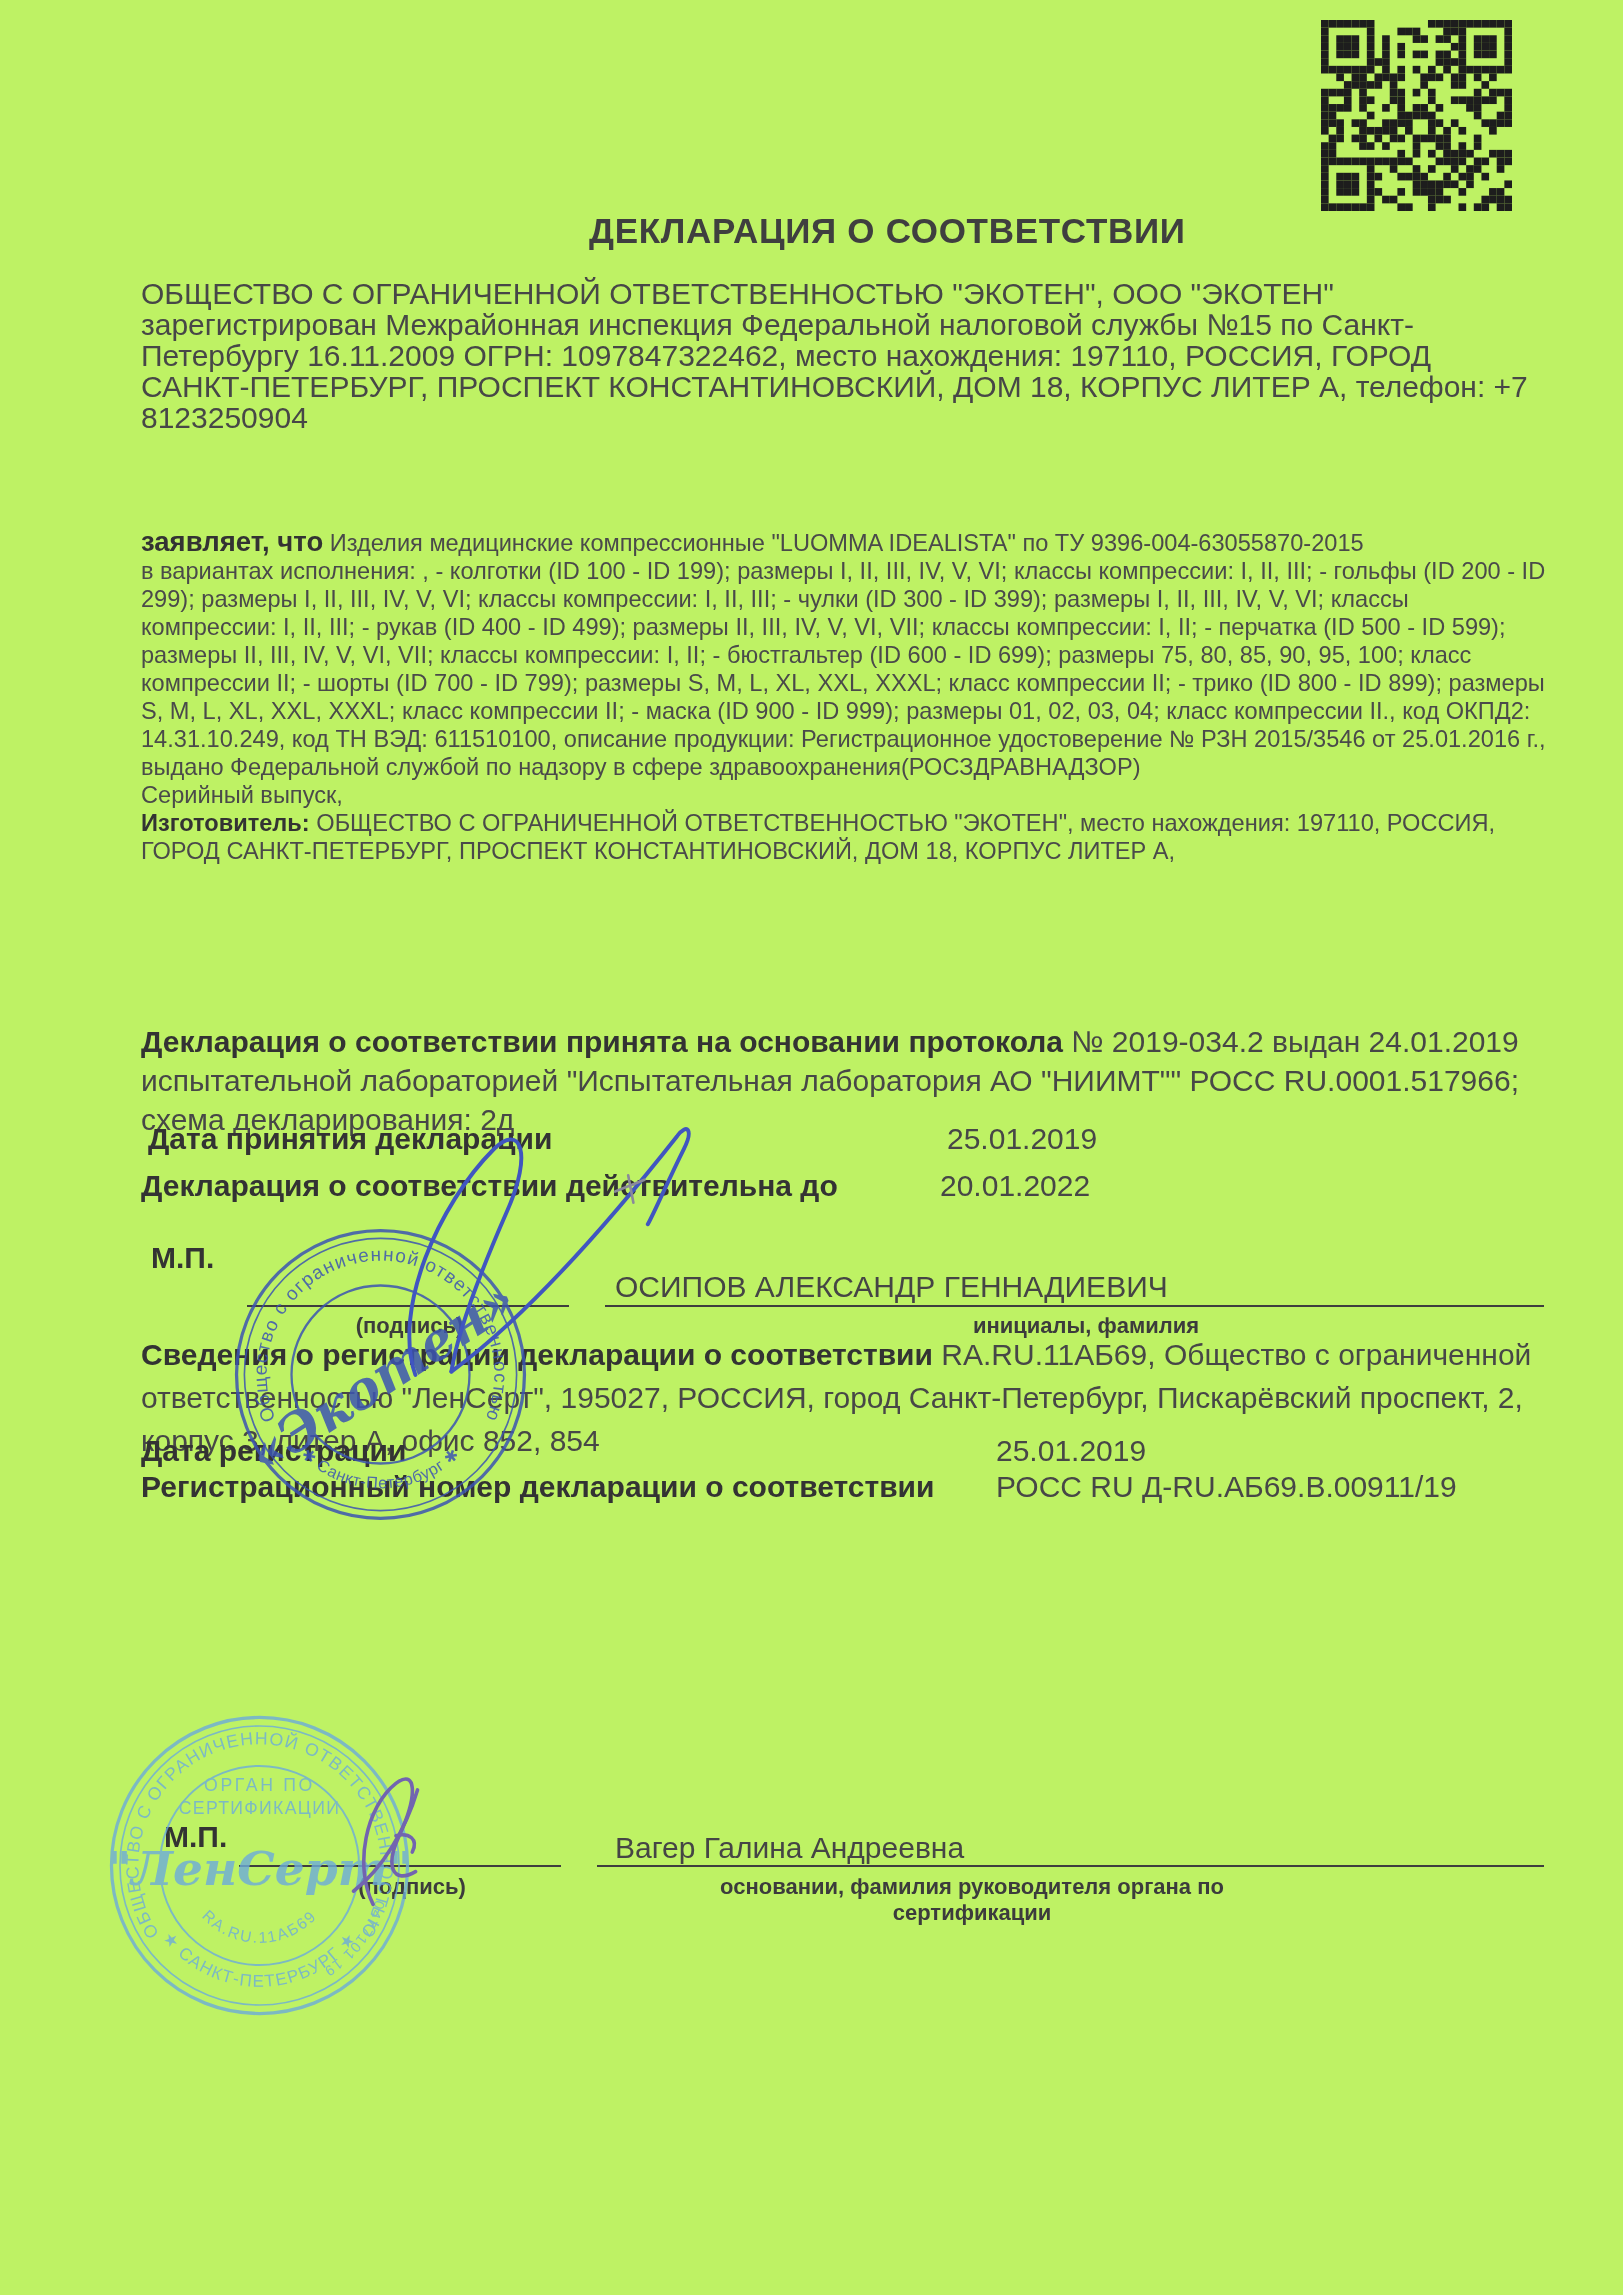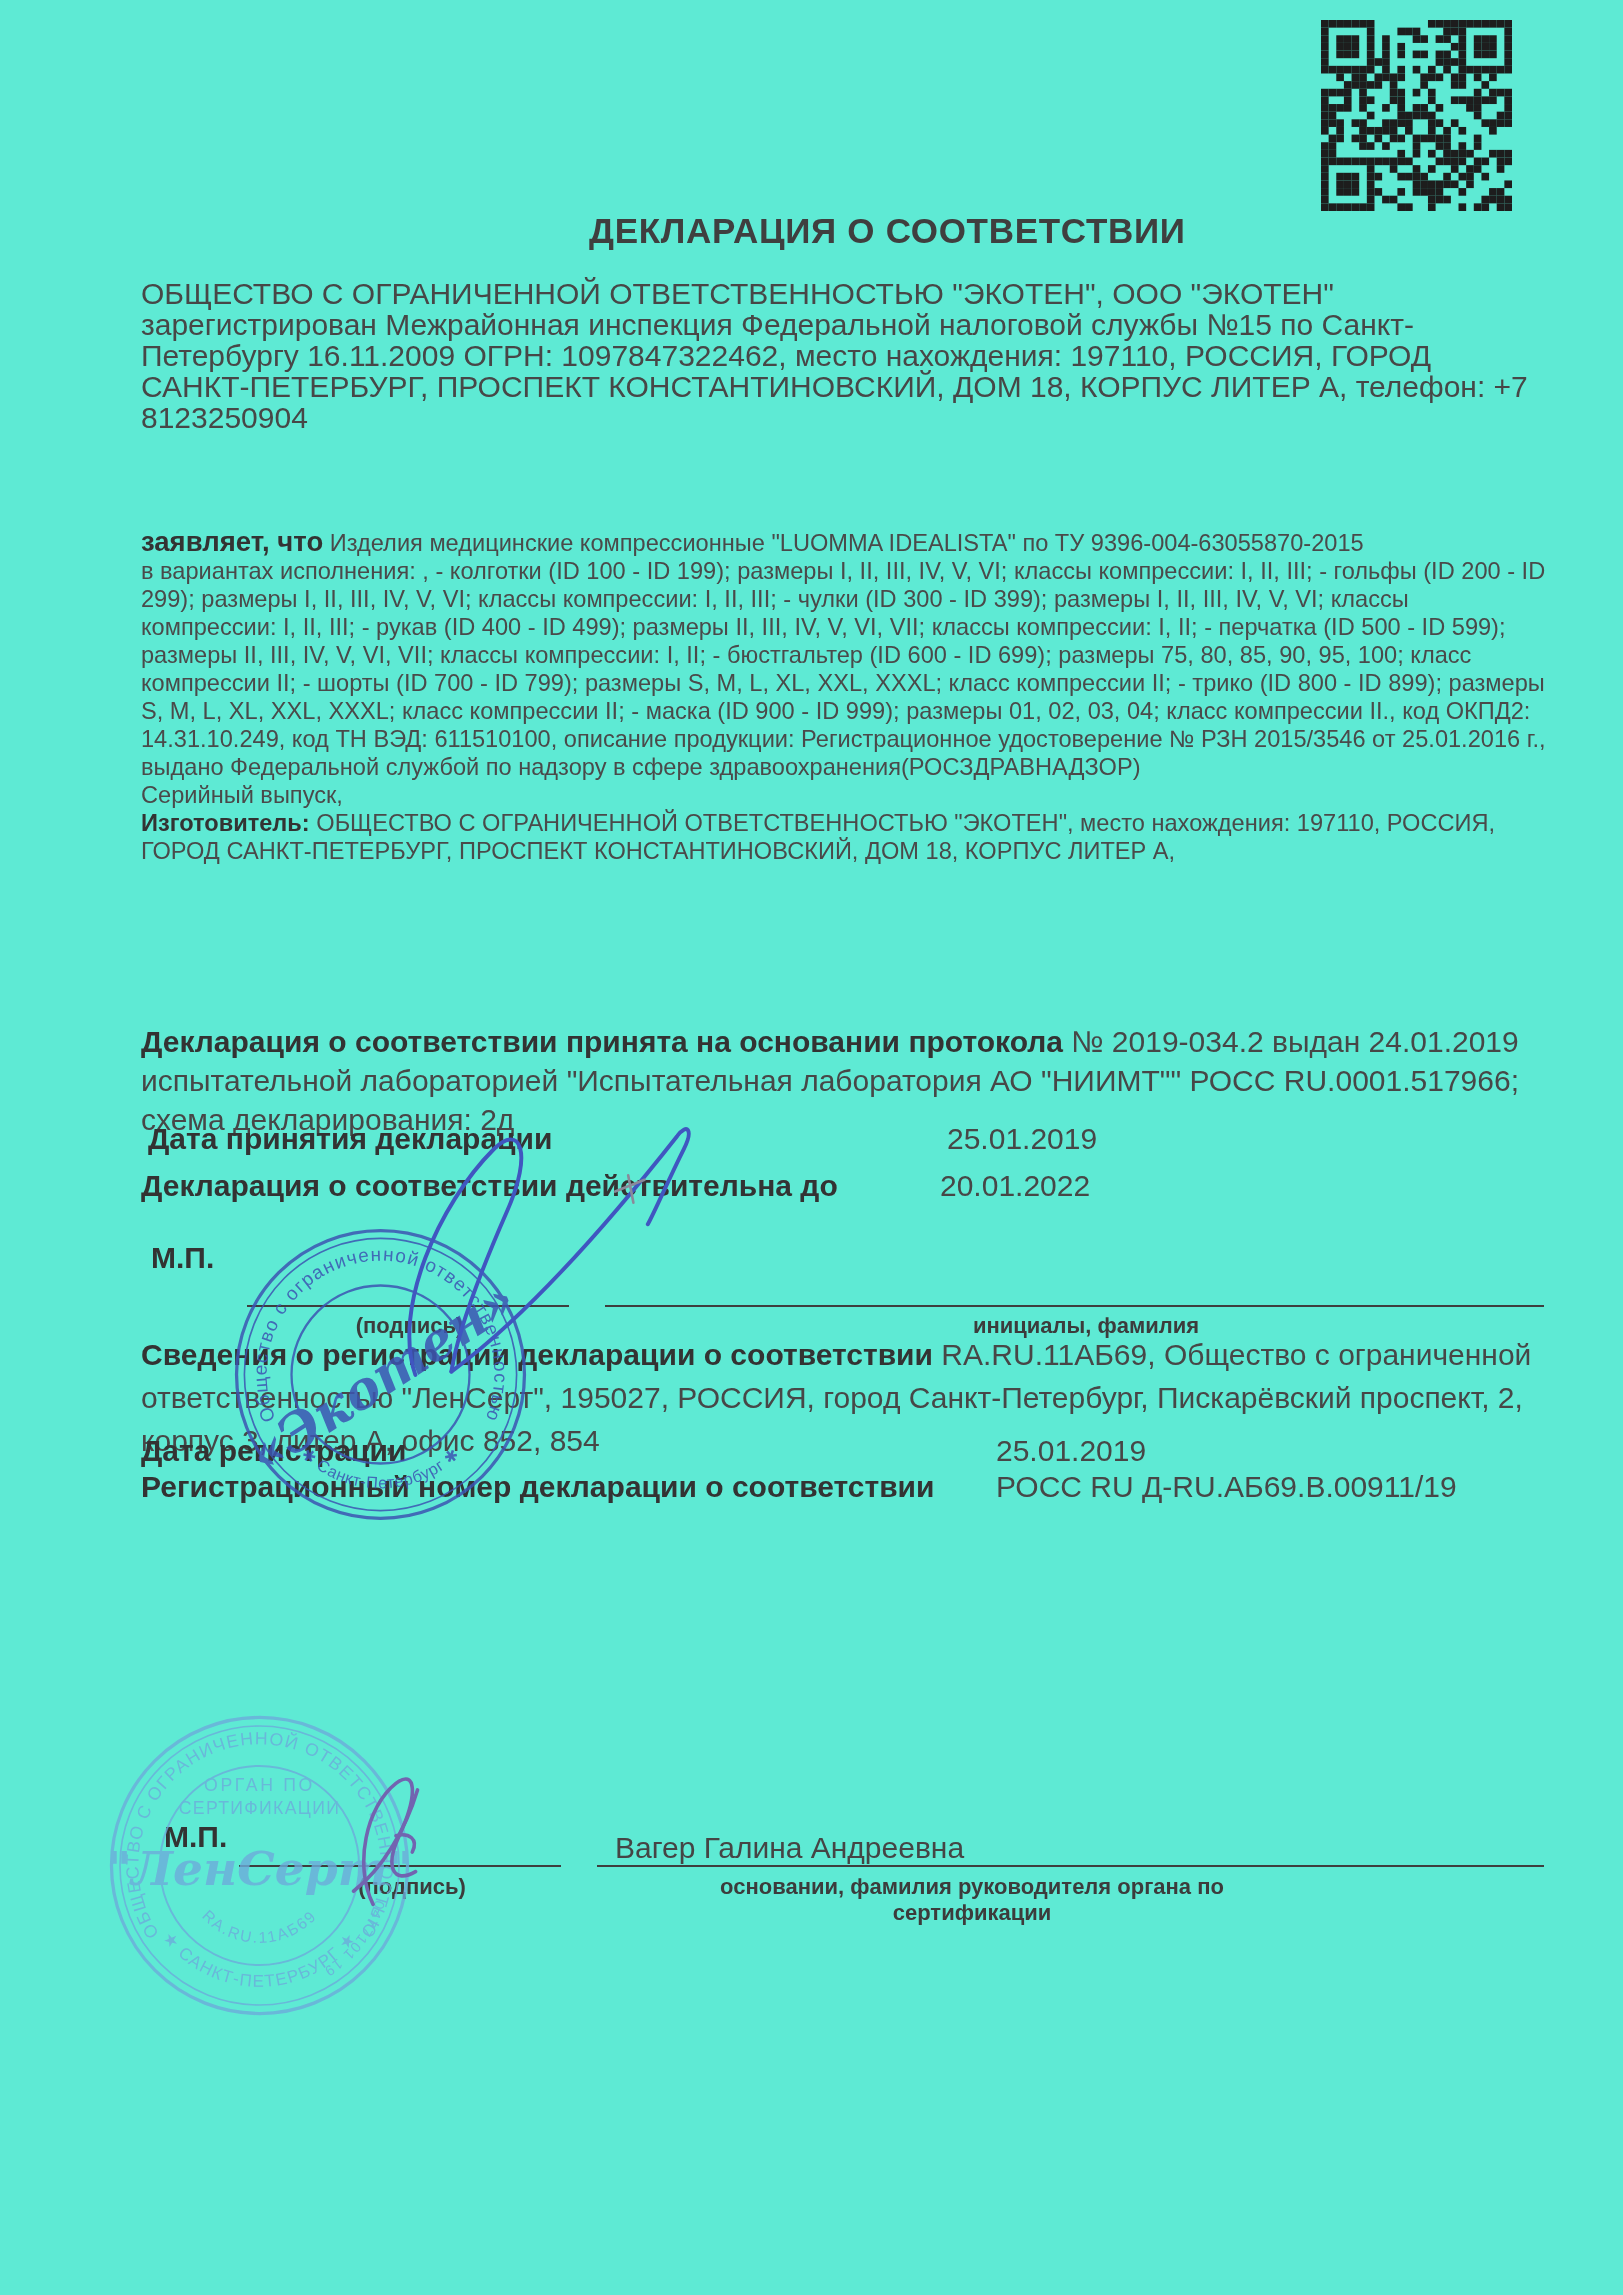--- a/index.html
+++ b/index.html
@@ -1,16 +1,16 @@
 <!DOCTYPE html>
 <html style="font-size:10.5px"><head>
 <meta charset="utf-8">
 <style>
   html,body{margin:0;padding:0;background:#ffffff;}
-  .page{position:relative;width:1624px;height:2295px;background:#5eead4;overflow:hidden;
+  .page{position:relative;width:1624px;height:2295px;background:#bef264;overflow:hidden;
         font-family:"Liberation Sans",sans-serif;color:#474747;}
   .abs{position:absolute;}
   .title{font-size:35px;font-weight:bold;color:#3f3f3f;letter-spacing:0.7px;z-index:2;}
   .t-big{font-size:30px;line-height:31px;z-index:2;}
   .t-big-sp{font-size:30px;line-height:39px;z-index:2;}
   .t-big-xsp{font-size:30px;line-height:43px;z-index:2;}
   .t-small{font-size:23.6px;line-height:28px;color:#4a4a4a;z-index:2;}
   b{color:#333333;}
   .decl-b{font-size:27.5px;font-weight:bold;line-height:28px;color:#333;}
   .val{position:absolute;left:799px;top:0;font-weight:normal;color:#474747;}
@@ -393,20 +393,21 @@
   <div class="abs t-big" style="left:148px;top:1123px;width:1397px;">
     <b>Дата принятия декларации</b>
     <span class="val">25.01.2019</span>
   </div>
   <div class="abs t-big" style="left:141px;top:1170px;width:1397px;">
     <b>Декларация о соответствии действительна до</b>
     <span class="val">20.01.2022</span>
   </div>
 
   <div class="abs mp" style="left:151px;top:1241px;">М.П.</div>
+  <div class="abs name" style="left:615px;top:1270px;">ОСИПОВ АЛЕКСАНДР ГЕННАДИЕВИЧ</div>
   <div class="abs sigline" style="left:247px;top:1305px;width:322px;"></div>
   <div class="abs sigline" style="left:605px;top:1305px;width:939px;"></div>
   <div class="abs cap" style="left:308px;top:1313px;width:203px;">(подпись)</div>
   <div class="abs cap" style="left:916px;top:1313px;width:340px;">инициалы, фамилия</div>
 
   <div class="abs t-big-xsp" style="left:141px;top:1333px;width:1397px;">
     <b>Сведения о регистрации декларации о соответствии</b>
     <span>RA.RU.11АБ69, Общество с ограниченной ответственностью "ЛенСерт", 195027, РОССИЯ, город Санкт-Петербург, Пискарёвский проспект, 2, корпус 3, литер А, офис 852, 854</span>
   </div>
   <div class="abs t-big" style="left:141px;top:1471px;width:1397px;">

